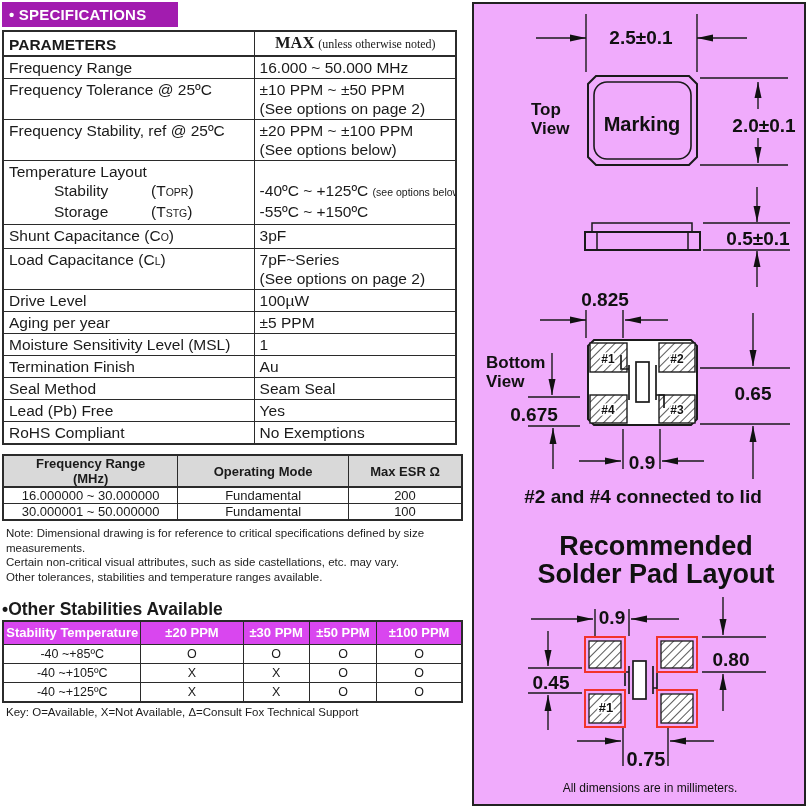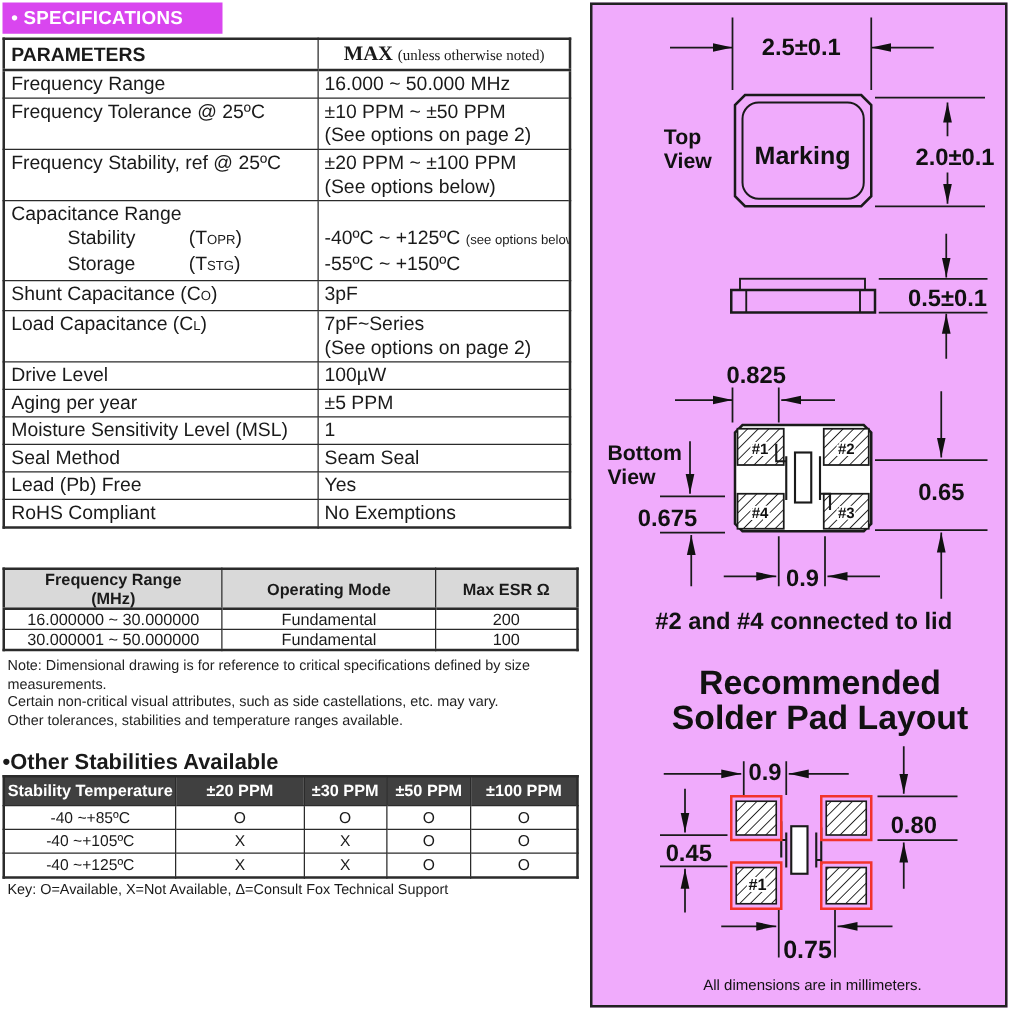--- a/index.html
+++ b/index.html
@@ -6,21 +6,21 @@
   html,body { background:#fff; }
   .page {
     position:relative; width:808px; height:808px; background:#fff;
     font-family:"Liberation Sans", sans-serif; color:#1a1a1a; overflow:hidden;
   }
   .left-col { position:absolute; left:0; top:0; width:468px; height:808px; }
 
   
   .spec-bar {
     position:absolute; left:2px; top:2px; width:176px; height:25px;
-    background:#d946ef; color:#fff; font-weight:bold; font-size:15px;
+    background:#a21caf; color:#fff; font-weight:bold; font-size:15px;
     line-height:25px; padding-left:7px; letter-spacing:.2px;
   }
 
   
   table { border-collapse:collapse; }
   .spec-table { position:absolute; left:2px; top:30px; width:455px; table-layout:fixed; }
   .spec-table td {
     border:1px solid #2b2b2b; vertical-align:top; font-size:15.5px;
     line-height:19px; padding:1px 4px 1px 5px; overflow:hidden; white-space:nowrap;
   }
@@ -44,21 +44,21 @@
   .esr-table .ehdr td { background:#D9D9D9; font-weight:bold; height:32px; line-height:15px; border-bottom:2px solid #2b2b2b; }
   .esr-table .erow td { height:15px; line-height:15px; }
   .ec1 { width:174px; } .ec2 { width:170px; } .ec3 { width:113px; }
 
   .notes { position:absolute; left:6px; top:526px; font-size:11.5px; line-height:14.5px; color:#222; }
 
   .stab-title { position:absolute; left:2px; top:599px; font-size:17.5px; font-weight:bold; }
 
   .stab-table { position:absolute; left:2px; top:620px; width:461px; border:2px solid #2b2b2b; table-layout:fixed; }
   .stab-table td { border:1px solid #2b2b2b; text-align:center; }
-  .stab-table .shdr td { background:#404040; color:#fff; font-weight:bold; font-size:13px; height:23px; }
+  .stab-table .shdr td { background:#d946ef; color:#fff; font-weight:bold; font-size:13px; height:23px; }
   .stab-table .srow td { font-size:12.5px; height:18px; line-height:18px; }
   .sc0 { width:131px; } .sc1 { width:97px; } .sc2 { width:63px; } .sc3 { width:64px; } .sc4 { width:81px; }
 
   .key-line { position:absolute; left:6px; top:706px; font-size:11.5px; }
 
   
   .draw-panel {
     position:absolute; left:472px; top:2px; width:334px; height:804px;
     border:2px solid #222; background:#f0abfc;
   }
@@ -100,21 +100,21 @@
       </tr>
       <tr>
         <td>Frequency Stability, ref @ 25ºC</td>
         <td>
           <div class="line">±20 PPM ~ ±100 PPM</div>
           <div class="line">(See options below)</div>
         </td>
       </tr>
       <tr>
         <td>
-          <div class="line">Capacitance Range</div>
+          <div class="line">Temperature Layout</div>
           <div class="line indent"><span class="tlabel">Stability</span><span>(T</span><span class="sub">OPR</span><span>)</span></div>
           <div class="line indent"><span class="tlabel">Storage</span><span>(T</span><span class="sub">STG</span><span>)</span></div>
         </td>
         <td>
           <div class="line"></div>
           <div class="line"><span>-40ºC ~ +125ºC</span> <span class="small-note">(see options below)</span></div>
           <div class="line">-55ºC ~ +150ºC</div>
         </td>
       </tr>
       <tr>
@@ -132,20 +132,24 @@
         <td>Drive Level</td>
         <td>100µW</td>
       </tr>
       <tr>
         <td>Aging per year</td>
         <td>±5 PPM</td>
       </tr>
       <tr>
         <td>Moisture Sensitivity Level (MSL)</td>
         <td>1</td>
+      </tr>
+      <tr>
+        <td>Termination Finish</td>
+        <td>Au</td>
       </tr>
       <tr>
         <td>Seal Method</td>
         <td>Seam Seal</td>
       </tr>
       <tr>
         <td>Lead (Pb) Free</td>
         <td>Yes</td>
       </tr>
       <tr>

